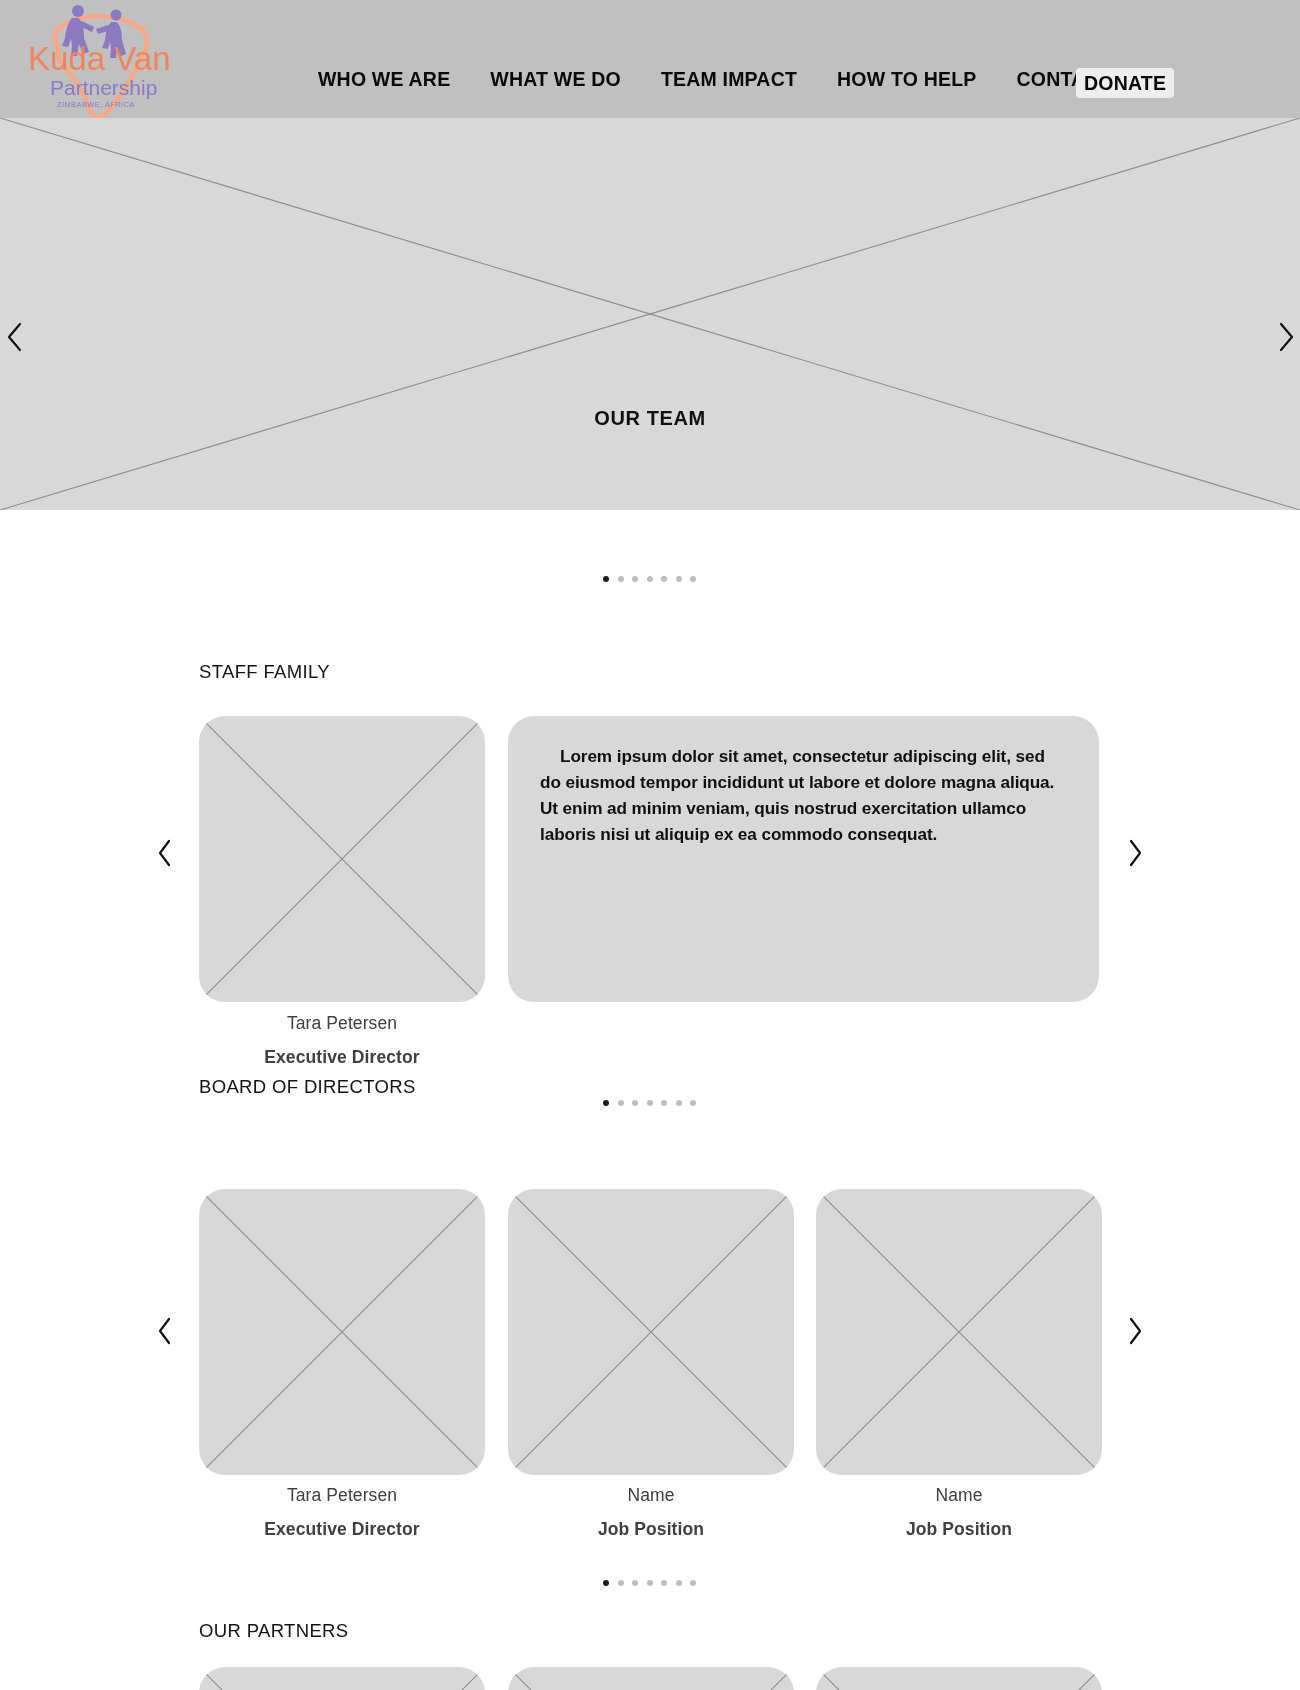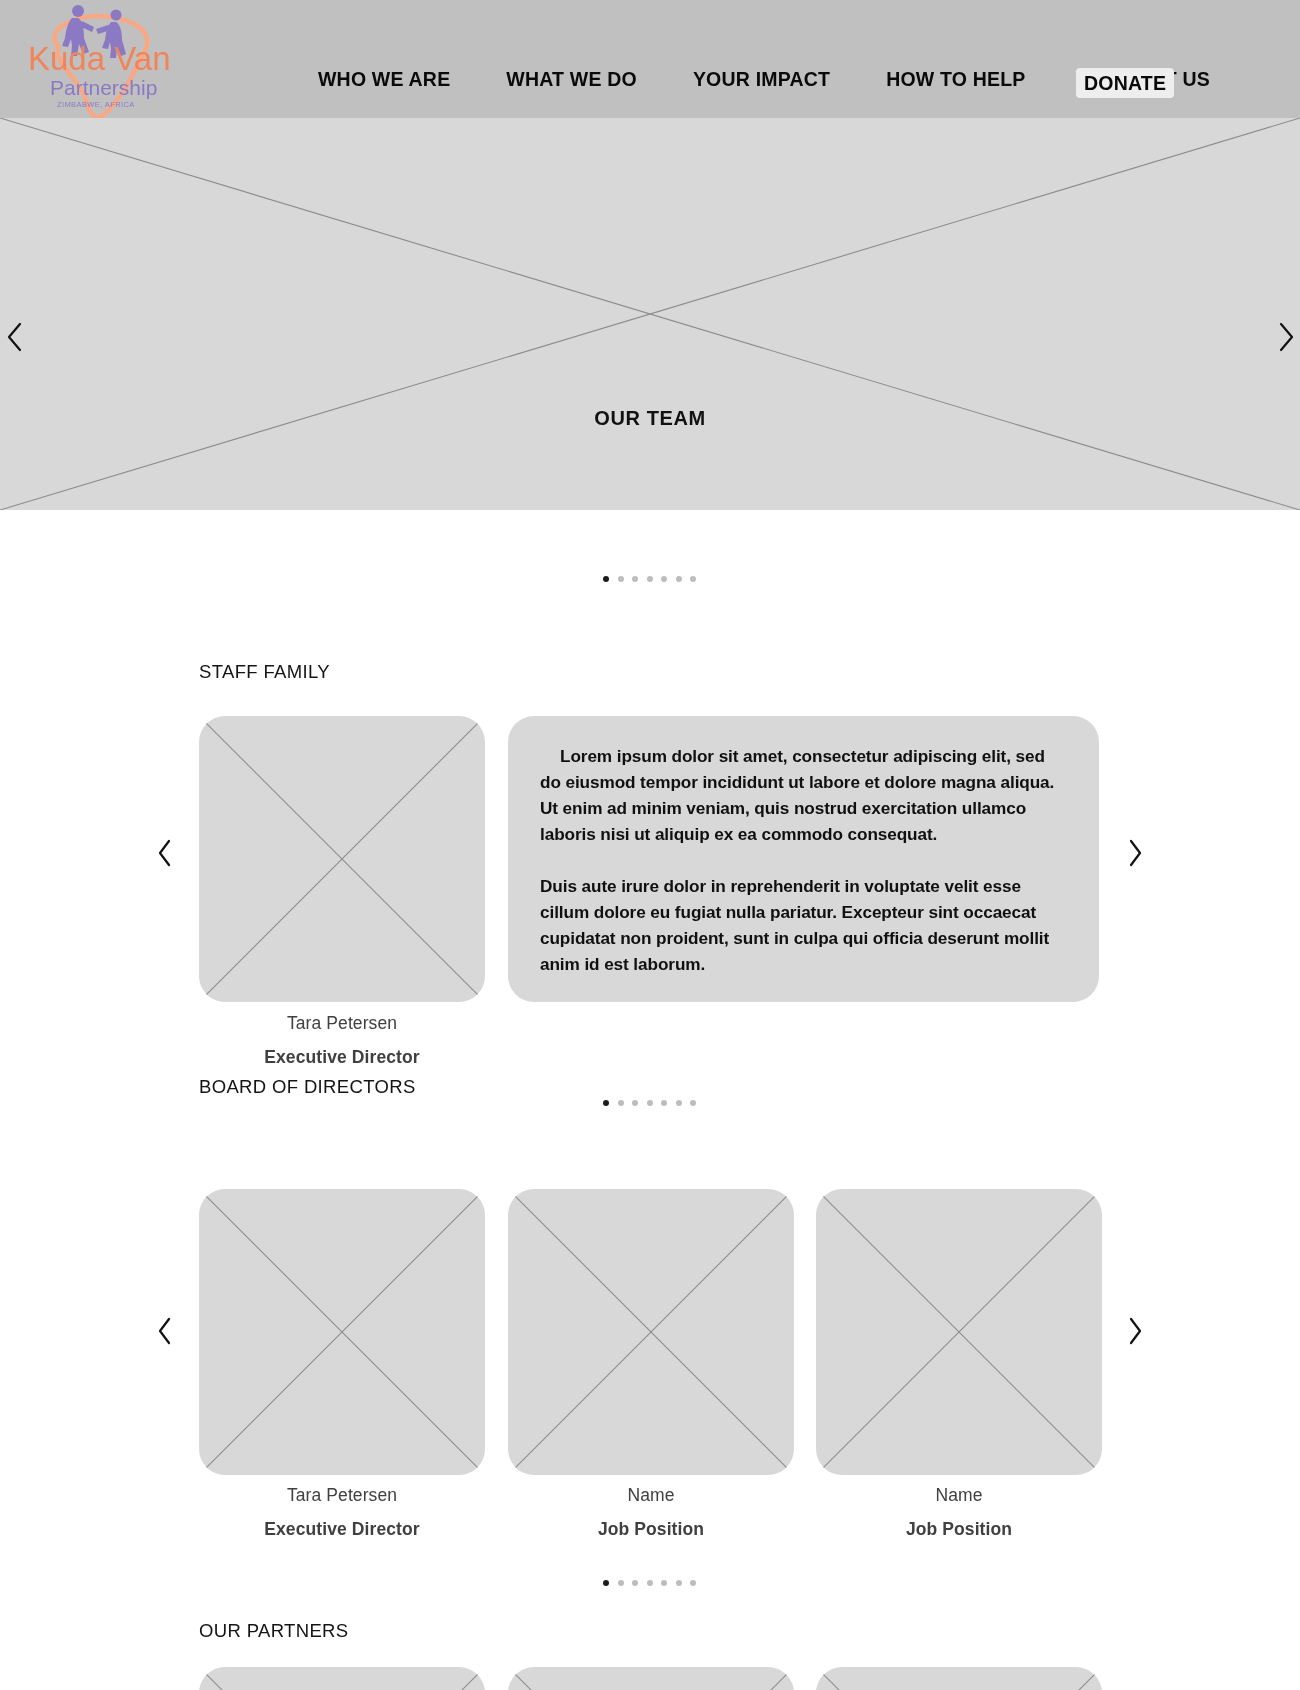--- a/index.html
+++ b/index.html
@@ -36,21 +36,21 @@
     height: 118px;
   }
   .logo-wrap svg { display: block; }
 
   .nav {
     position: absolute;
     left: 318px;
     top: 68px;
     display: flex;
     align-items: flex-start;
-    gap: 16px;
+    gap: 0;
   }
   .nav-item {
     font-size: 19.5px;
     font-weight: 600;
     letter-spacing: 0.2px;
     color: #0a0a0a;
     white-space: nowrap;
     margin-right: 40px;
     cursor: pointer;
   }
@@ -249,21 +249,21 @@
 
       <text x="6" y="68" font-family="Liberation Sans, sans-serif" font-size="33" font-weight="400" fill="#f0845a">Kuda Vana</text>
       <text x="28" y="93" font-family="Liberation Sans, sans-serif" font-size="21" font-weight="400" fill="#8b79c4">Partnership</text>
       <text x="35" y="105" font-family="Liberation Sans, sans-serif" font-size="7.5" font-weight="400" letter-spacing="0.4" fill="#8b79c4">ZIMBABWE, AFRICA</text>
     </svg>
   </div>
 
   <nav class="nav">
     <a class="nav-item">WHO WE ARE</a>
     <a class="nav-item">WHAT WE DO</a>
-    <a class="nav-item">YOUR IMPACT</a>
+    <a class="nav-item">TEAM IMPACT</a>
     <a class="nav-item">HOW TO HELP</a>
     <a class="nav-item">CONTACT US</a>
   </nav>
 
   <button class="donate-btn">DONATE</button>
 </div>
 
 <div class="hero">
   <svg class="xcross" viewBox="0 0 1300 392" preserveAspectRatio="none">
     <line x1="0" y1="0" x2="1300" y2="392" stroke="#8c8c8c" stroke-width="1.1" vector-effect="non-scaling-stroke"></line>
@@ -297,21 +297,20 @@
 
 <div class="ph" id="staff-photo">
   <svg viewBox="0 0 286 286" preserveAspectRatio="none">
     <line x1="0" y1="0" x2="286" y2="286" stroke="#8c8c8c" stroke-width="1.1" vector-effect="non-scaling-stroke"></line>
     <line x1="286" y1="0" x2="0" y2="286" stroke="#8c8c8c" stroke-width="1.1" vector-effect="non-scaling-stroke"></line>
   </svg>
 </div>
 
 <div class="bubble">
   <p class="indent">Lorem ipsum dolor sit amet, consectetur adipiscing elit, sed do eiusmod tempor incididunt ut labore et dolore magna aliqua. Ut enim ad minim veniam, quis nostrud exercitation ullamco laboris nisi ut aliquip ex ea commodo consequat.</p>
-  <p>Duis aute irure dolor in reprehenderit in voluptate velit esse cillum dolore eu fugiat nulla pariatur. Excepteur sint occaecat cupidatat non proident, sunt in culpa qui officia deserunt mollit anim id est laborum.</p>
 </div>
 
 <div class="caption" id="staff-caption">
   <div class="name">Tara Petersen</div>
   <div class="role">Executive Director</div>
 </div>
 
 <div class="side-arrow" id="staff-arrow-left">
   <svg width="20" height="30" viewBox="0 0 20 30">
       <polyline points="14,3 5,15 14,27" fill="none" stroke="#121212" stroke-width="2.2" stroke-linecap="round" stroke-linejoin="round"></polyline>

